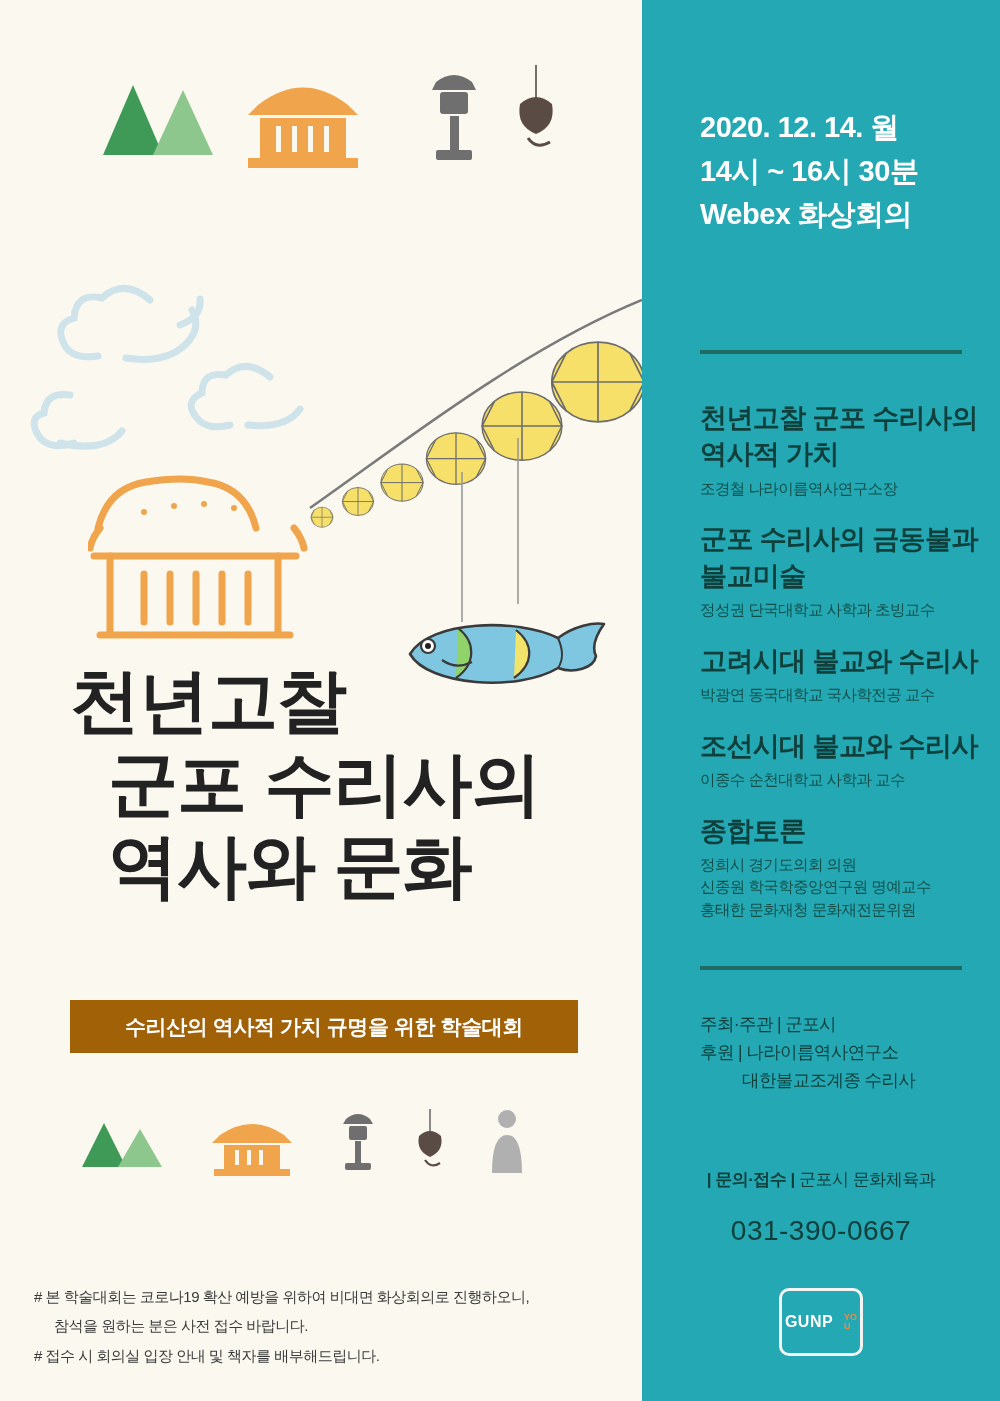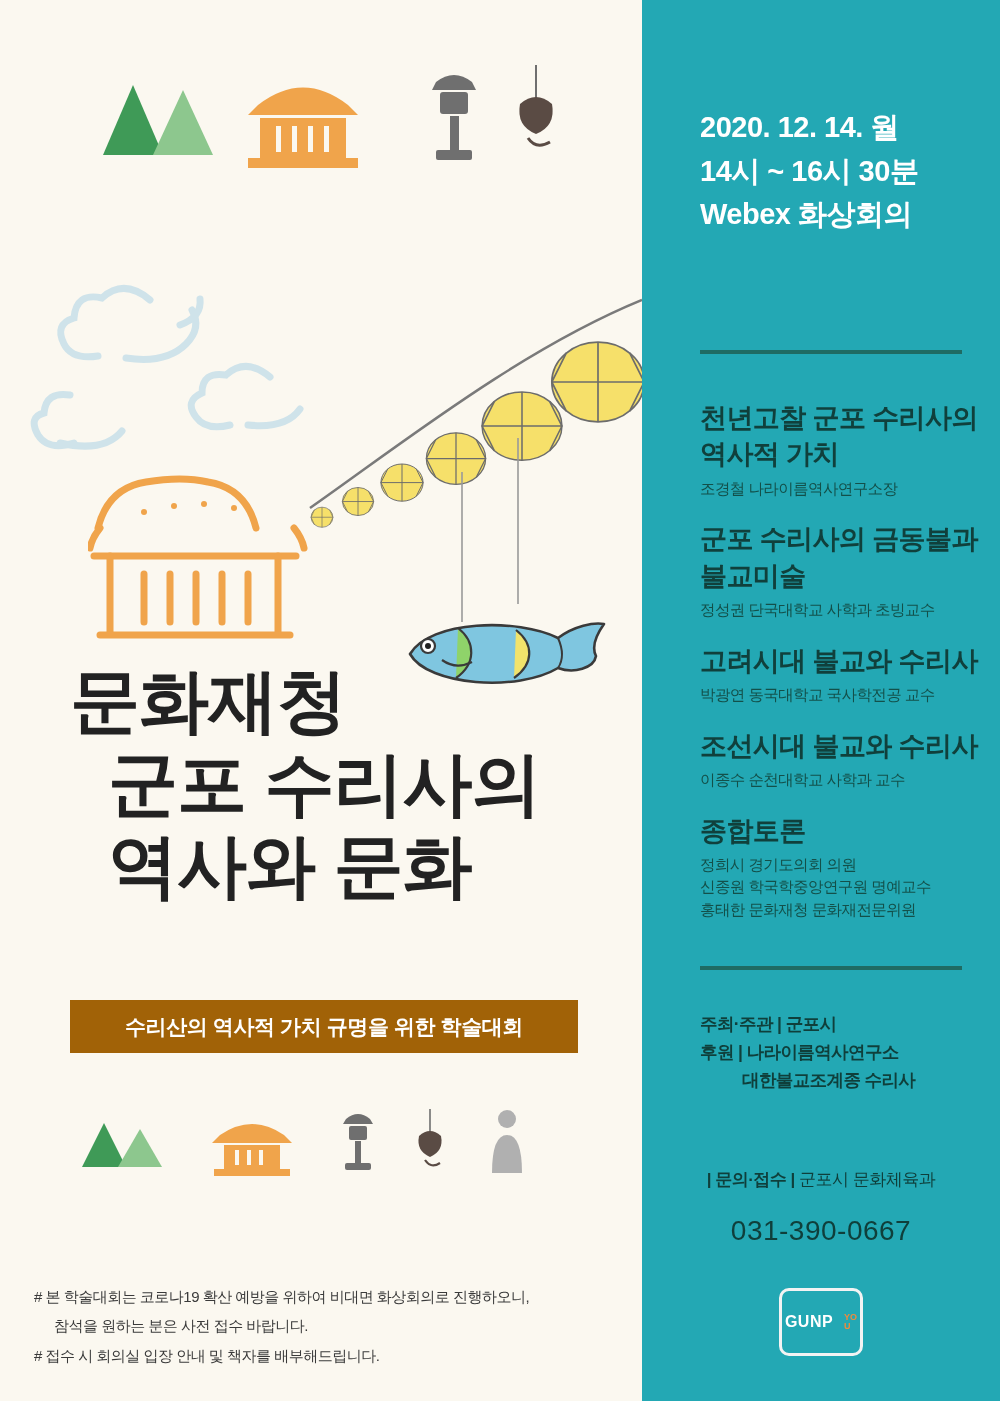--- a/index.html
+++ b/index.html
@@ -92,21 +92,21 @@
   .prog-item{margin-bottom:21px;}
   .prog-title{
     font-size:27px;font-weight:bold;color:#10403c;line-height:1.35;letter-spacing:-0.6px;
   }
   .prog-sub{
     font-size:15.5px;color:#13504a;margin-top:5px;line-height:1.45;letter-spacing:-0.6px;
   }
   .prog-sub div{white-space:nowrap;}
   .host-block{
     position:absolute;left:58px;top:1010px;width:300px;
-    color:#0f3f3b;font-weight:bold;font-size:17.5px;line-height:1.6;letter-spacing:-0.6px;
+    color:#0f3f3b;font-weight:normal;font-size:17.5px;line-height:1.6;letter-spacing:-0.6px;
   }
   .host-block .ind{padding-left:42px;}
   .contact{
     position:absolute;left:0;top:1168px;width:358px;text-align:center;color:#0f3f3b;
   }
   .contact-row1{font-size:17px;font-weight:bold;letter-spacing:-0.5px;}
   .contact-row1 .thin{font-weight:normal;}
   .contact-phone{font-size:28px;font-weight:normal;margin-top:24px;letter-spacing:0.5px;}
   .logo{
     position:absolute;left:50%;transform:translateX(-50%);
@@ -225,21 +225,21 @@
         <path d="M60 16 C78 30, 78 52, 58 66" fill="#8fd36a" stroke="#3a3a3a" stroke-width="2.2"></path>
         <path d="M118 18 C136 32, 136 52, 116 66" fill="#f2e36b" stroke="#3a3a3a" stroke-width="2.2"></path>
         <circle cx="30" cy="34" r="7" fill="#fff" stroke="#3a3a3a" stroke-width="2.2"></circle>
         <circle cx="30" cy="34" r="3" fill="#222"></circle>
         <path d="M44 48 q14 10 30 2" stroke="#3a3a3a" stroke-width="2.2" fill="none"></path>
         <path d="M160 26 q8 18 0 30" stroke="#3a3a3a" stroke-width="2" fill="none"></path>
       </svg>
     </div>
 
     <div class="title-block">
-      <div class="title-line">문화재청</div>
+      <div class="title-line">천년고찰</div>
       <div class="title-line indent">군포 수리사의</div>
       <div class="title-line indent">역사와 문화</div>
     </div>
 
     <div class="subtitle-bar">
       <span>수리산의 역사적 가치 규명을 위한 학술대회</span>
     </div>
 
     <div class="icon-row-bottom">
       <svg width="500" height="80" viewBox="0 0 500 80" xmlns="http://www.w3.org/2000/svg">

